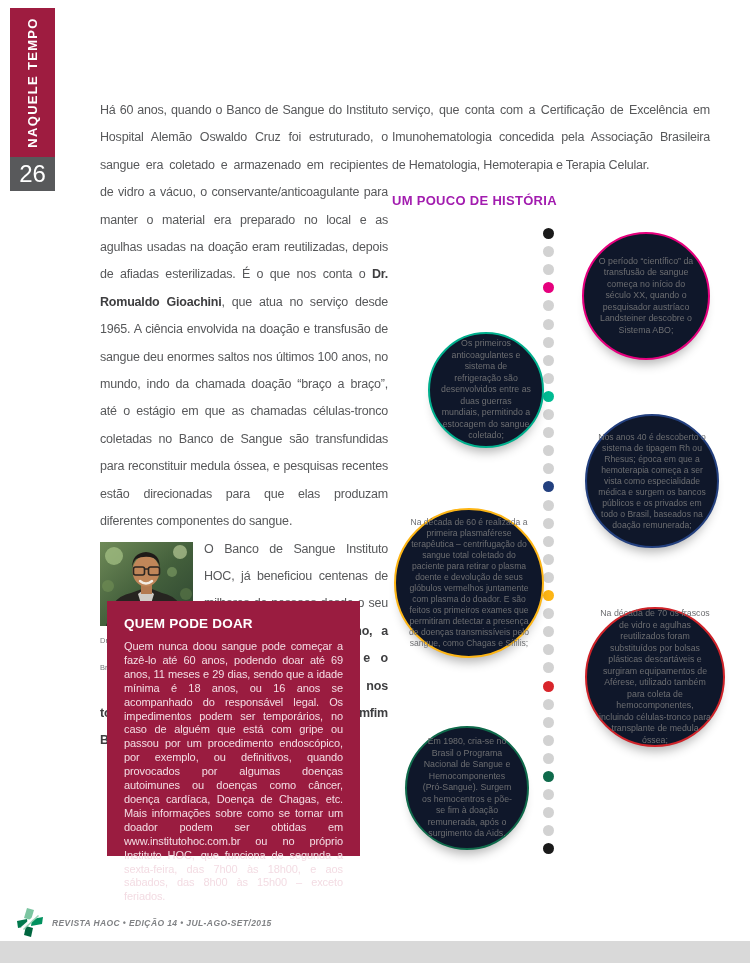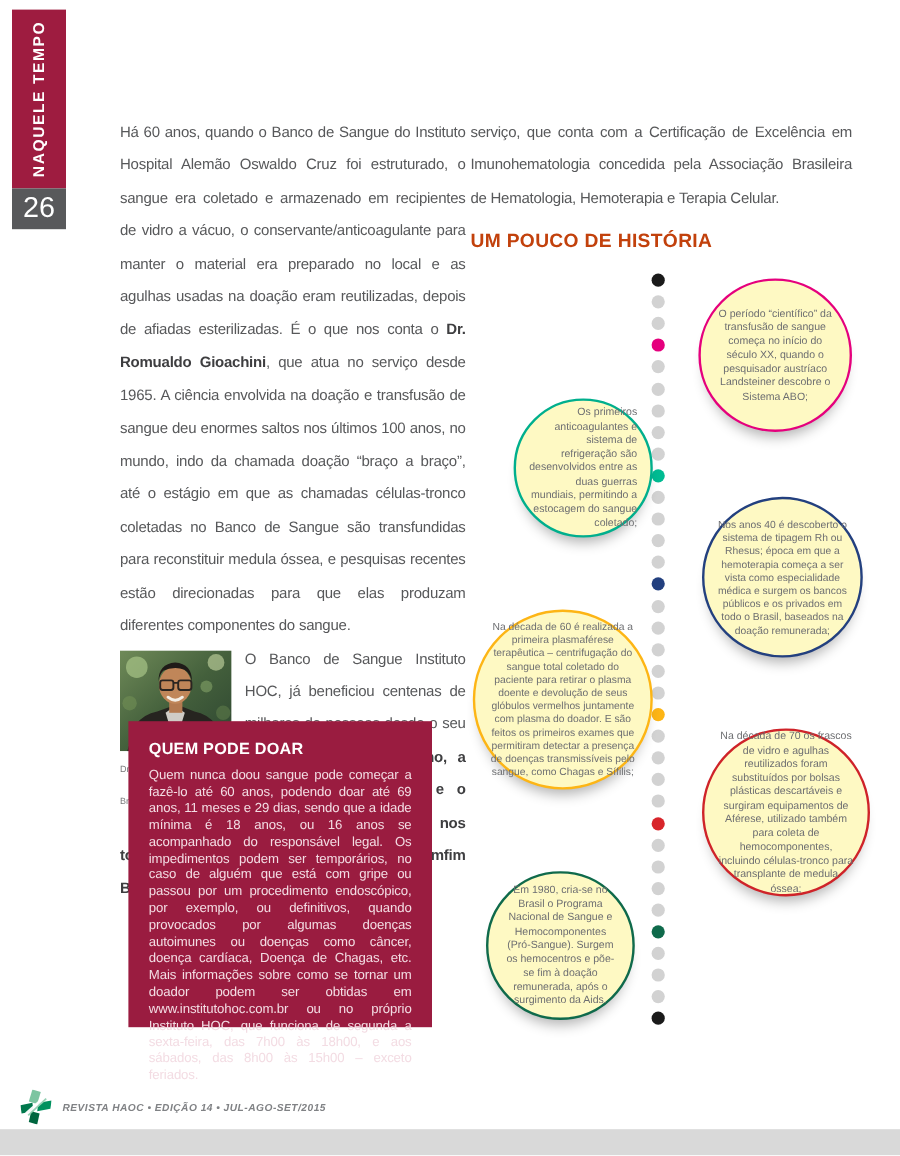--- a/index.html
+++ b/index.html
@@ -18,42 +18,42 @@
   .title{position:absolute;left:100px;top:8px;width:620px;font-size:34px;line-height:39px;
          color:#3b3b3d;font-weight:400;letter-spacing:-0.8px;}
   .title .accent{color:#9e1c40;font-weight:bold;}
 
   
   .colL{position:absolute;left:100px;top:97px;width:288px;}
   .colR{position:absolute;left:392px;top:97px;width:318px;}
   p.body{margin:0;font-size:12.5px;line-height:27.4px;letter-spacing:-0.2px;color:#57585a;text-align:justify;}
   p.body b{color:#3e3e40;}
   .p2{margin-top:5px;}
-  .heading{margin:14px 0 0;font-size:16px;font-weight:bold;color:#c2410c;letter-spacing:0.3px;}
+  .heading{margin:14px 0 0;font-size:13px;font-weight:bold;color:#a21caf;letter-spacing:0.3px;}
 
   
   .photo-wrap{float:left;width:95px;margin:6px 9px 0 0;}
   .photo-wrap svg{display:block;}
   .caption{font-size:7.5px;color:#77787a;margin-top:3px;letter-spacing:0;line-height:9px;}
 
   
   .donor{position:absolute;left:107px;top:601px;width:253px;height:255px;background:#9a1c40;
          padding:15px 17px;box-sizing:border-box;}
   .donor h3{margin:0 0 9px;font-size:13.5px;color:#ffffff;letter-spacing:0.2px;}
   .donor p{margin:0;font-size:11px;line-height:13.9px;color:#f3dce3;text-align:justify;letter-spacing:-0.1px;}
 
   
   .rail{position:absolute;left:543px;top:228px;width:12px;height:632px;}
   .dot{position:absolute;left:0;width:11px;height:11px;border-radius:50%;}
-  .bubble{position:absolute;background:#fef9c3;border:2px solid #7f1d1d;border-radius:50%;
+  .bubble{position:absolute;background:#0f172a;border:2px solid #7f1d1d;border-radius:50%;
           display:flex;align-items:center;justify-content:center;text-align:center;
           box-sizing:border-box;box-shadow:0 10px 11px -6px rgba(0,0,0,0.30);
           color:#6d6e71;font-size:8.8px;line-height:11.5px;padding:11px;z-index:2;}
   .b1{left:582px;top:232px;width:128px;height:128px;}
-  .b2{left:428px;top:332px;width:116px;height:116px;text-align:right;}
+  .b2{left:428px;top:332px;width:116px;height:116px;}
   .b3{left:585px;top:414px;width:134px;height:134px;font-size:8.6px;line-height:11px;}
   .b4{left:394px;top:508px;width:150px;height:150px;font-size:8.6px;line-height:11px;text-align:center;}
   .b5{left:585px;top:607px;width:140px;height:140px;}
   .b6{left:405px;top:726px;width:124px;height:124px;}
 
   
   .footer-logo{position:absolute;left:17px;top:908px;}
   .footer-text{position:absolute;left:52px;top:918px;font-size:8.5px;font-weight:bold;
                color:#808285;letter-spacing:0.4px;font-style:italic;}
   .footer-bar{position:absolute;left:0;top:941px;width:750px;height:22px;background:#d9d9d9;}

